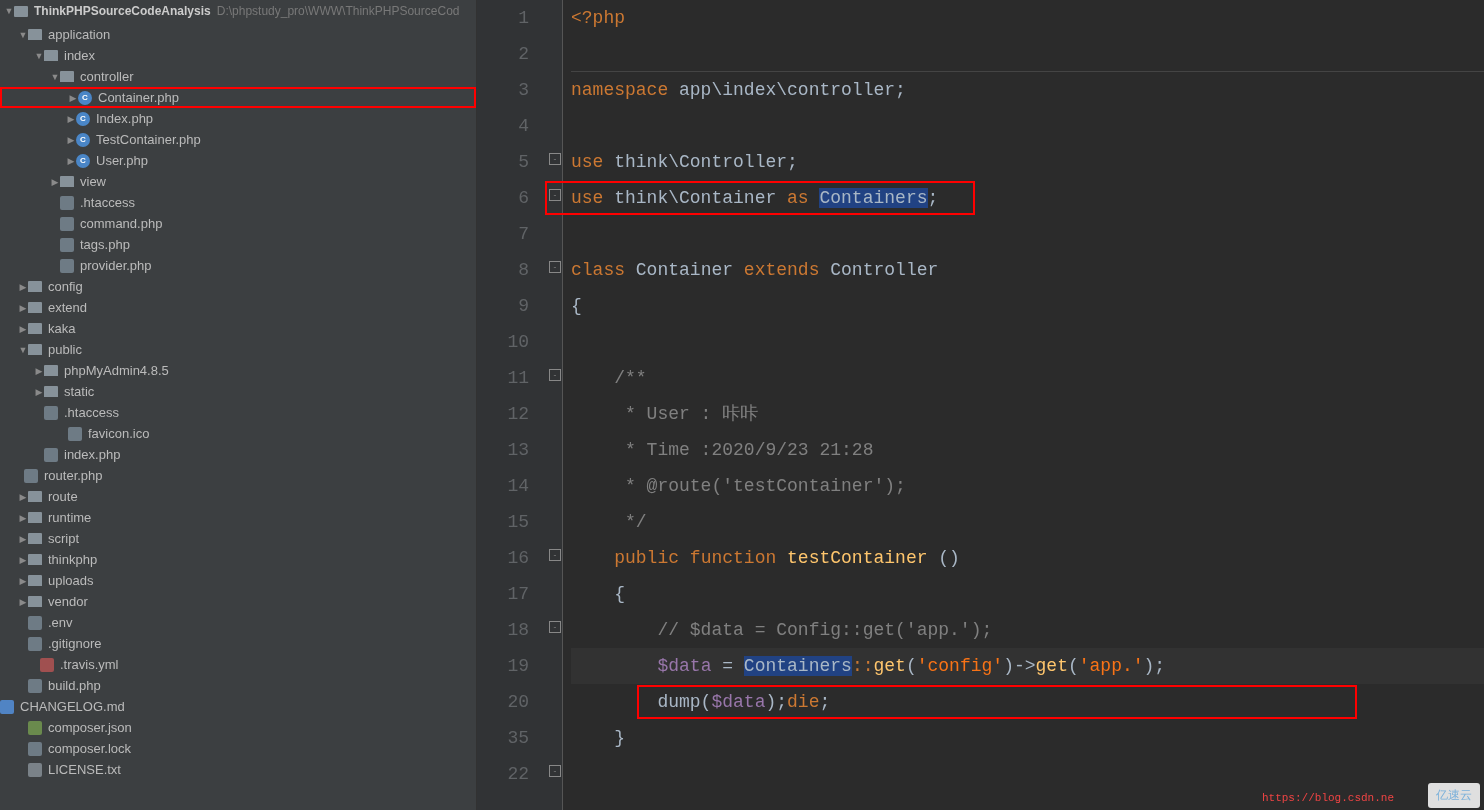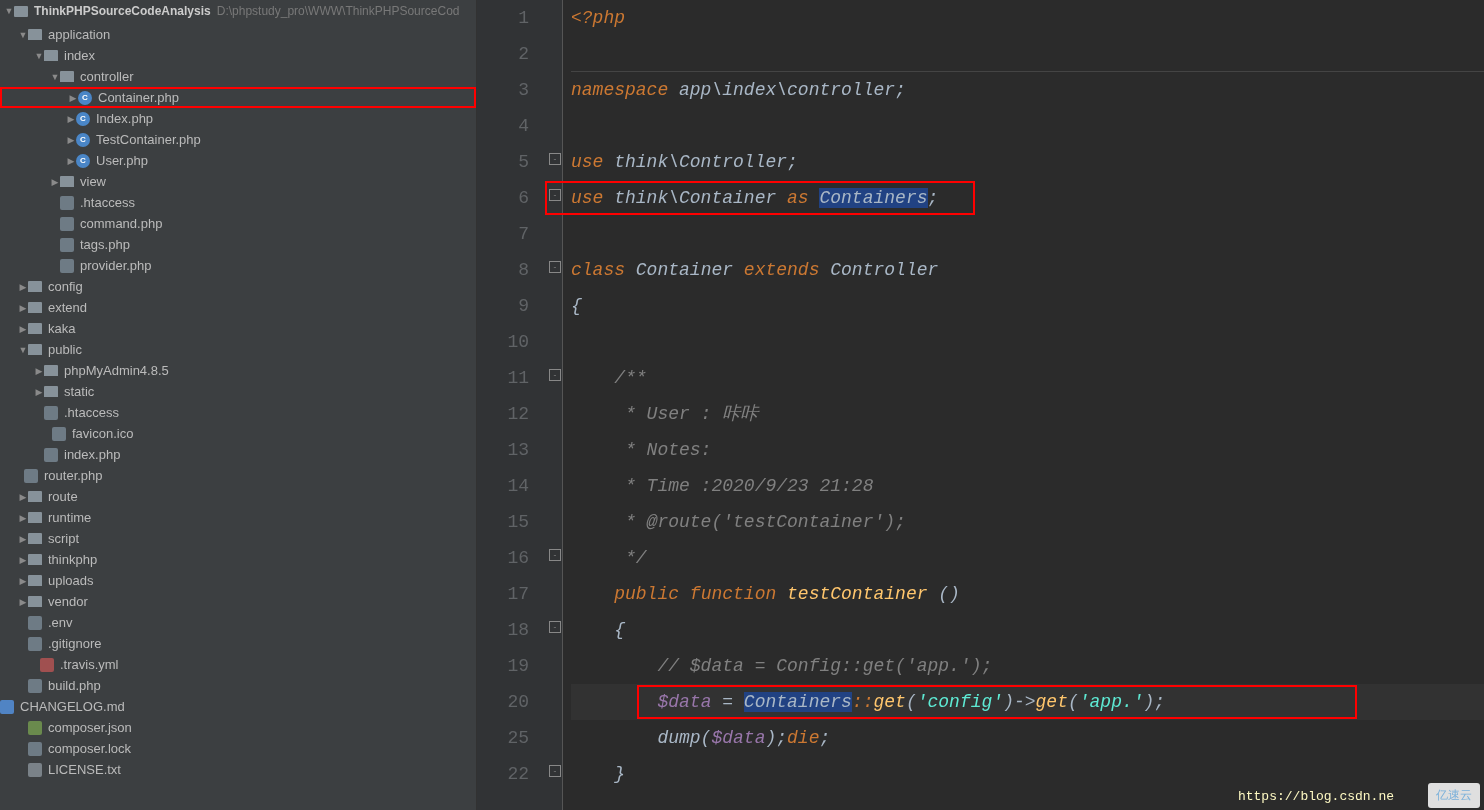--- a/index.html
+++ b/index.html
@@ -20,31 +20,31 @@
 .file-icon.json { background:#6a8a4d; }
 .file-icon.md { background:#5084c4; }
 .file-icon.yml { background:#a05050; }
 .redbox { border:2px solid #ff0000; }
 .editor { flex:1; display:flex; background:#2b2b2b; font-family:Consolas,"Courier New",monospace; font-size:18px; position:relative; }
 .gutter { width:70px; background:#313335; text-align:right; padding-right:18px; color:#606366; line-height:36px; padding-top:0; }
 .gutter div { height:36px; }
 .fold-col { width:16px; background:#313335; border-right:1px solid #555; position:relative; }
 .fold-mark { position:absolute; left:2px; width:12px; height:12px; border:1px solid #888; font-size:8px; text-align:center; line-height:10px; color:#888; }
 .code { flex:1; padding-left:8px; line-height:36px; position:relative; }
-.code .ln { height:36px; white-space:pre;font-style:italic; }
+.code .ln { height:36px; white-space:pre; }
 .hr-line { border-bottom:1px solid #444; }
 .kw { color:#cc7832; }
 .fn { color:#ffc66d; }
-.str { color:#5eead4; }
+.str { color:#f97316; }
 .var { color:#9876aa; }
 .cmt { color:#808080; }
 .sel-word { background:#214283; }
 .hl-red-line { position:absolute; border:2px solid #ff0000; }
 .caret-line { background:#323232; }
-.watermark { position:absolute; bottom:6px; right:90px; font-size:13px; color:#fef9c3; }
+.watermark { position:absolute; bottom:6px; right:90px; font-size:11px; color:#ef4444; }
 .logo-mark { position:absolute; bottom:2px; right:4px; font-size:12px; color:#7ab0da; background:rgba(255,255,255,0.85); padding:4px 8px; border-radius:3px; }
 </style>
 </head>
 <body>
 
 <div class="main">
   <div class="sidebar">
     <div class="path-bar">
       <span class="arrow">▼</span>
       <span class="folder-ico"></span>
@@ -135,21 +135,21 @@
         </div>
       <div class="tree-row" style="padding-left:34px">
           <span class="arrow">▶</span>
           <span class="folder-icon"></span>
           <span>static</span>
         </div>
       <div class="tree-row" style="padding-left:44px">
           <span class="file-icon"></span>
           <span>.htaccess</span>
         </div>
-      <div class="tree-row" style="padding-left:52px">
+      <div class="tree-row" style="padding-left:68px">
           <span class="file-icon"></span>
           <span>favicon.ico</span>
         </div>
       <div class="tree-row" style="padding-left:44px">
           <span class="file-icon"></span>
           <span>index.php</span>
         </div>
       <div class="tree-row" style="padding-left:24px">
           <span class="file-icon"></span>
           <span>router.php</span>
@@ -234,21 +234,21 @@
         <div>11</div>
         <div>12</div>
         <div>13</div>
         <div>14</div>
       <div>15</div>
         <div>16</div>
         <div>17</div>
         <div>18</div>
         <div>19</div>
         <div>20</div>
-        <div>25</div>
+        <div>35</div>
         <div>22</div>
     </div>
     <div class="fold-col">
       <div class="fold-mark" style="top:153px">-</div>
       <div class="fold-mark" style="top:189px">-</div>
       <div class="fold-mark" style="top:261px">-</div>
       <div class="fold-mark" style="top:369px">-</div>
       <div class="fold-mark" style="top:549px">-</div>
       <div class="fold-mark" style="top:621px">-</div>
       <div class="fold-mark" style="top:765px">-</div>
@@ -259,21 +259,20 @@
       <div class="ln"><span class="kw">namespace</span><span> app\index\controller;</span></div>
       <div class="ln"></div>
       <div class="ln"><span class="kw">use</span><span> think\Controller;</span></div>
       <div class="ln"><span class="kw">use</span><span> think\Container </span><span class="kw">as</span><span> </span><span class="sel-word">Containers</span><span>;</span></div>
       <div class="ln"></div>
       <div class="ln"><span class="kw">class</span><span> Container </span><span class="kw">extends</span><span> Controller</span></div>
       <div class="ln">{</div>
       <div class="ln"></div>
       <div class="ln"><span class="cmt">    /**</span></div>
       <div class="ln"><span class="cmt">     * User : 咔咔</span></div>
-      <div class="ln"><span class="cmt">     * Notes:</span></div>
       <div class="ln"><span class="cmt">     * Time :2020/9/23 21:28</span></div>
       <div class="ln"><span class="cmt">     * @route('testContainer');</span></div>
       <div class="ln"><span class="cmt">     */</span></div>
       <div class="ln"><span class="kw">    public</span><span class="kw"> function </span><span class="fn">testContainer</span><span> ()</span></div>
       <div class="ln">    {</div>
       <div class="ln"><span class="cmt">        // $data = Config::get('app.');</span></div>
       <div class="ln caret-line"><span>        </span><span class="var">$data</span><span> = </span><span class="sel-word">Containers</span><span class="kw">::</span><span class="fn">get</span><span>(</span><span class="str">'config'</span><span>)-&gt;</span><span class="fn">get</span><span>(</span><span class="str">'app.'</span><span>);</span></div>
       <div class="ln"><span>        dump(</span><span class="var">$data</span><span>);</span><span class="kw">die</span><span>;</span></div>
       <div class="ln">    }</div>
 

